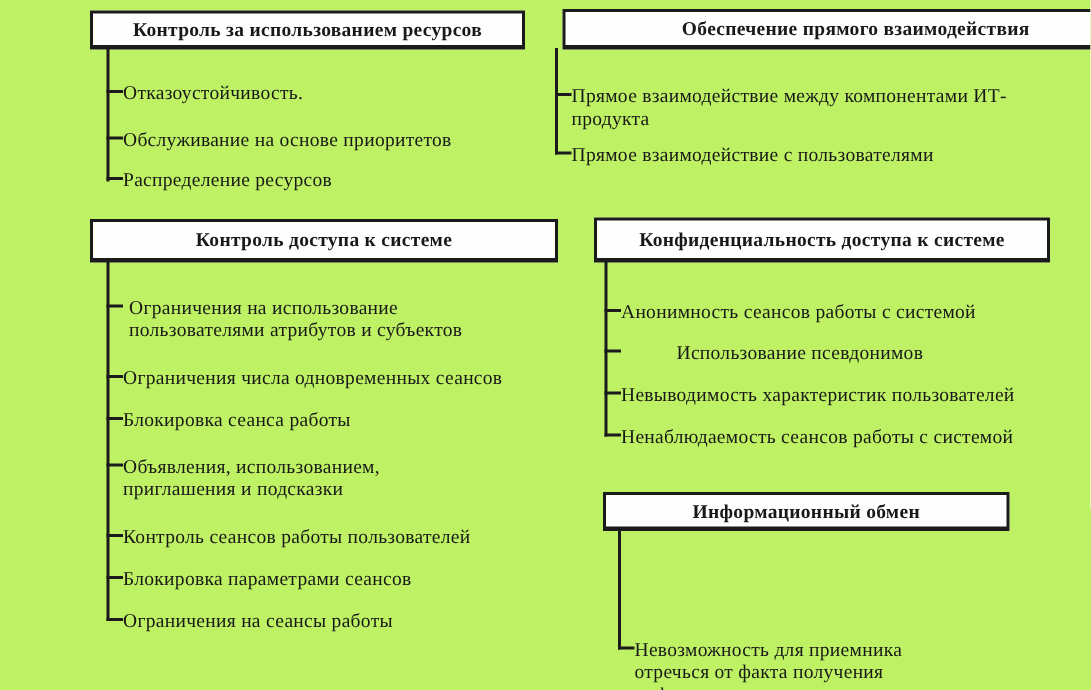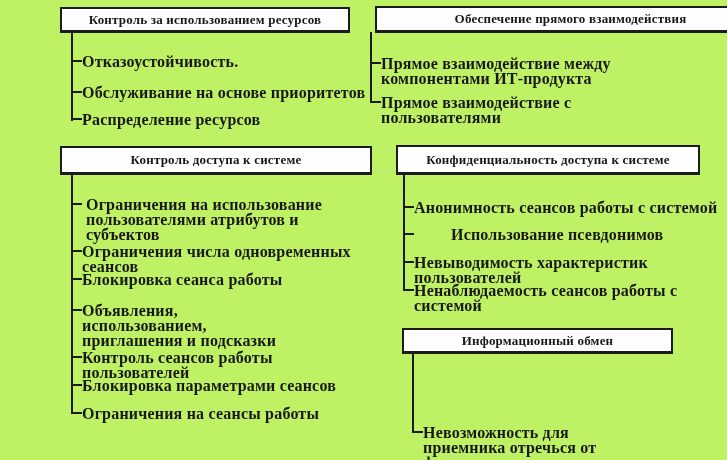--- a/index.html
+++ b/index.html
@@ -27,21 +27,21 @@
   .vline { position:absolute; width:2px; background:#1b1b1b; }
   #v1 { left:71px;  top:32px;  height:89px;  }
   #v2 { left:370px; top:32px;  height:71px;  }
   #v3 { left:71px;  top:174px; height:240px; }
   #v4 { left:403px; top:174px; height:117px; }
   #v5 { left:412px; top:353px; height:80px;  }
   
   .item {
     position:absolute; box-sizing:content-box;
     padding-left:11px; width:300px;
-    font-weight:bold; font-size:16px; line-height:15px;
+    font-weight:normal; font-size:13px; line-height:15px;
     letter-spacing:0.2px;
   }
   .item::before {
     content:""; position:absolute; left:0; top:6px;
     width:11px; height:2px; background:#1b1b1b;
   }
   #g1i1 { left:71px; top:54px;  }
   #g1i2 { left:71px; top:85px;  }
   #g1i3 { left:71px; top:112px; }
   #g2i1 { left:370px; top:56px; width:300px; }

